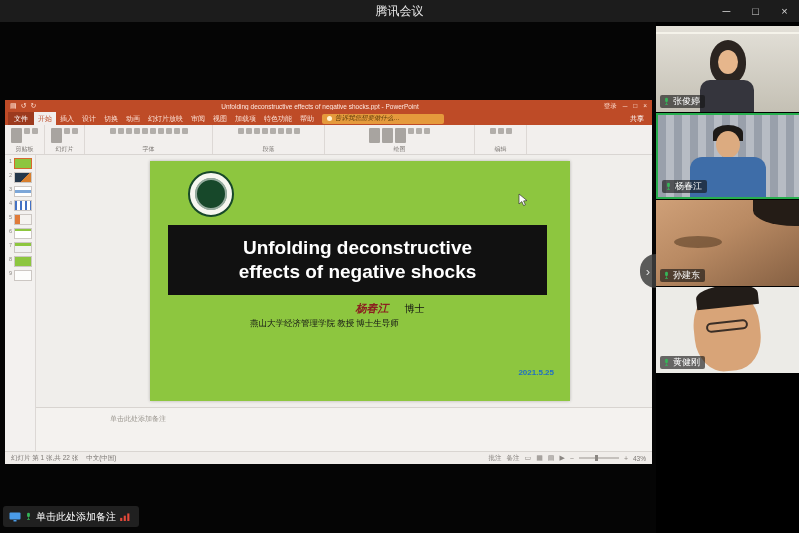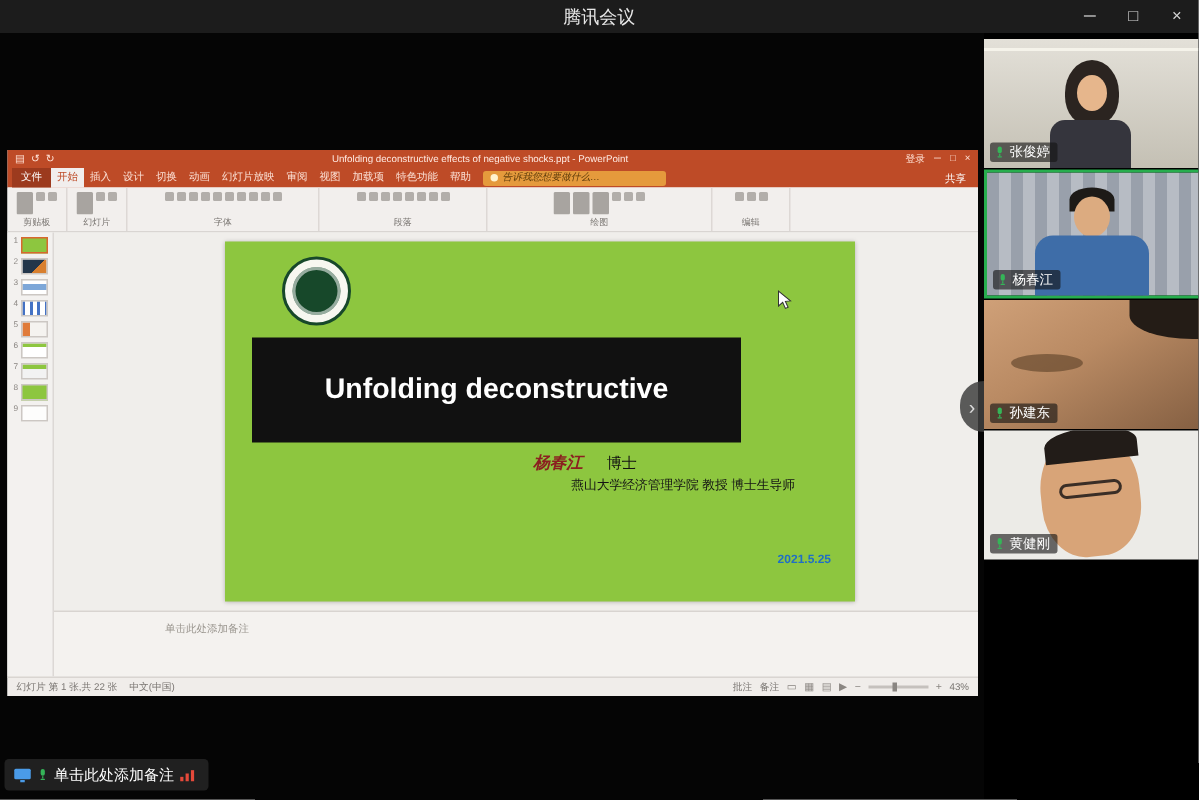--- a/index.html
+++ b/index.html
@@ -51,25 +51,25 @@
   .t5 { background:linear-gradient(90deg,#e07b39 32%,#f5f3f0 32%); }
   .t6 { background:linear-gradient(180deg,#8dc63f 25%,#ffffff 25%); }
   .t7 { background:linear-gradient(180deg,#8dc63f 32%,#f2f2f2 32%); }
   .t8 { background:#8dc63f; }
   .t9 { background:#fdfdfc; }
 
   .canvas { position:relative; flex:1; background:#f0eeeb; }
   .slide { position:absolute; left:114px; top:6px; width:420px; height:240px; background:#8dc63f; box-shadow:0 0 3px rgba(0,0,0,.25); }
   .logo { position:absolute; left:38px; top:10px; width:46px; height:46px; border-radius:50%; background:#f7f7f0; border:2px solid #17482a; }
   .logo::after { content:""; position:absolute; left:5px; top:5px; width:32px; height:32px; border-radius:50%; background:#17482a; box-shadow:inset 0 0 0 2px rgba(255,255,255,.55); }
-  .titlebox { position:absolute; left:18px; top:64px; width:326px; height:70px; background:#111; color:#fff; display:flex; flex-direction:column; justify-content:center; text-align:center; font-weight:bold; font-size:19px; line-height:24px; letter-spacing:0; }
+  .titlebox { position:absolute; left:18px; top:64px; width:379px; height:70px; background:#111; color:#fff; display:flex; flex-direction:column; justify-content:center; text-align:center; font-weight:bold; font-size:19px; line-height:24px; letter-spacing:0; }
   .authors { position:absolute; left:100px; top:140px; width:280px; text-align:center; }
   .auth { font-family:"Liberation Serif", serif; font-style:italic; font-weight:bold; color:#8b2020; font-size:11px; margin-right:14px; }
   .deg { color:#111; font-size:10px; }
-  .affil { position:absolute; left:100px; top:157px; width:280px; text-align:right; color:#141414; font-size:8.5px; }
+  .affil { position:absolute; left:100px; top:157px; width:280px; text-align:left; color:#141414; font-size:8.5px;font-family:Liberation Serif, serif; }
   .sdate { position:absolute; right:16px; bottom:24px; color:#1f6fc5; font-weight:bold; font-size:8px; }
   .cursor { position:absolute; left:368px; top:32px; }
 
   .notes { position:absolute; left:0; bottom:0; width:100%; height:44px; background:#f4f2ef; border-top:1px solid #d8d4d0; color:#9a968f; font-size:7px; padding:6px 0 0 74px; }
 
   .ppt-status { position:absolute; bottom:0; left:0; width:647px; height:13px; background:#f0edea; border-top:1px solid #d9d5d1; display:flex; align-items:center; gap:8px; padding:0 6px; font-size:6.5px; color:#7a7672; }
   .st-right { margin-left:auto; display:flex; align-items:center; gap:5px; }
   .vicon { font-size:7px; color:#8a8682; }
   .ztrack { width:40px; height:2px; background:#c5c1bd; position:relative; }
   .ztrack::before { content:""; position:absolute; left:16px; top:-2px; width:3px; height:6px; background:#8a8682; }
@@ -275,20 +275,21 @@
                 <span class="tnum">9</span>
                 <span class="tprev t9"></span>
               </div>
           </div>
 
           <div class="canvas">
             <div class="slide">
               <div class="logo"></div>
               <div class="titlebox">
                 <div>Unfolding deconstructive</div>
+                <div>effects of negative shocks</div>
               </div>
               <div class="authors">
                 <span class="auth">杨春江</span>
                 <span class="deg">博士</span>
               </div>
               <div class="affil">燕山大学经济管理学院 教授 博士生导师</div>
               <div class="sdate">2021.5.25</div>
               <svg class="cursor" width="10" height="14" viewBox="0 0 10 14">
                   <polygon points="1,1 1,11 3.8,8.6 5.6,12.6 7.4,11.8 5.6,7.9 9,7.6" fill="#ffffff" stroke="#333333" stroke-width="0.7"></polygon>
                 </svg>

